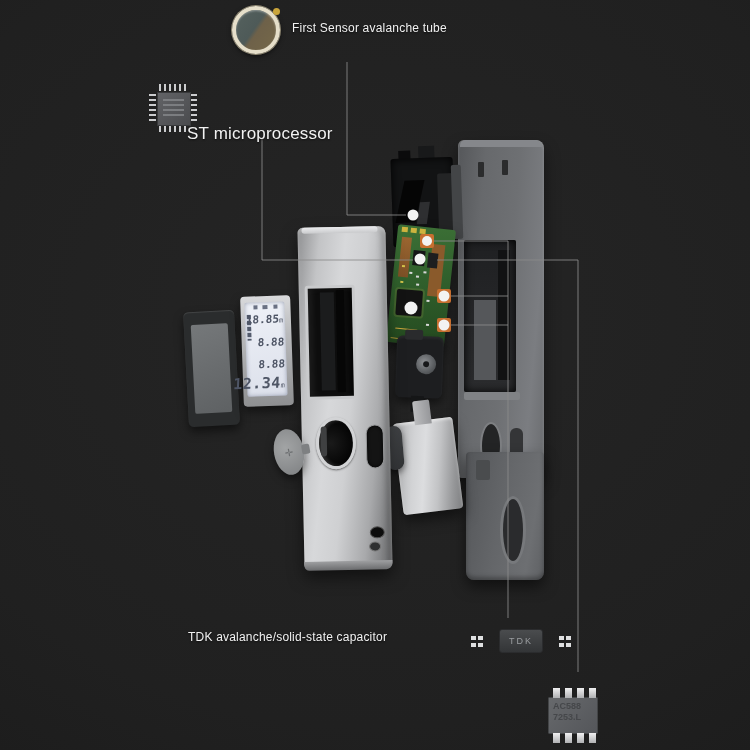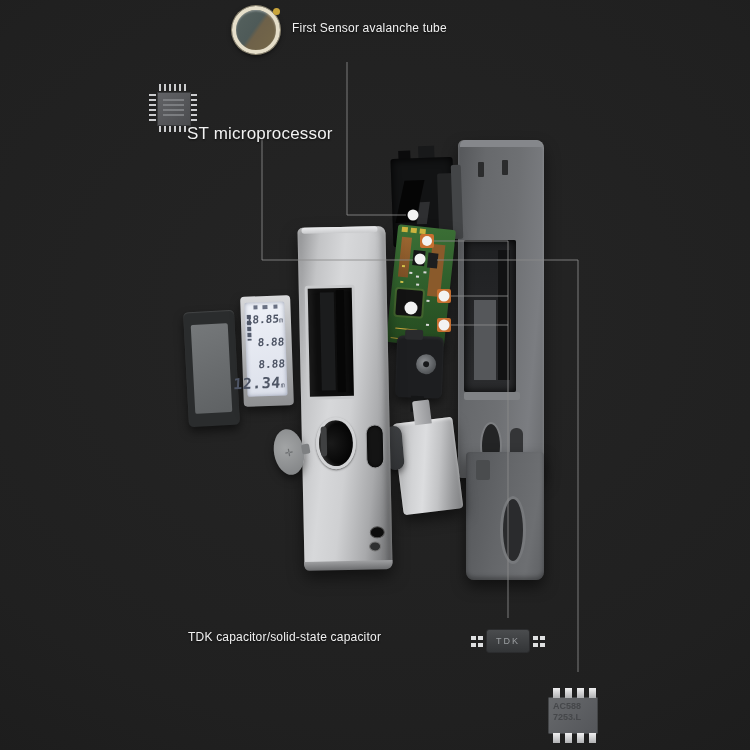--- a/index.html
+++ b/index.html
@@ -23,21 +23,21 @@
     background:linear-gradient(135deg,#626366,#4a4b4e);}
   .qfp-lines{position:absolute;left:5px;top:6px;width:21px;height:20px;
     background:repeating-linear-gradient(180deg,#85878a 0 2px,rgba(0,0,0,0) 2px 5px);opacity:.8;}
   .qfp-pins{position:absolute;background:repeating-linear-gradient(90deg,#cbccce 0 2px,rgba(0,0,0,0) 2px 5px);}
   .qfp-pins.top{left:13px;top:3px;width:29px;height:7px;}
   .qfp-pins.bottom{left:13px;bottom:3px;width:29px;height:7px;}
   .qfp-pins.left,.qfp-pins.right{background:repeating-linear-gradient(180deg,#cbccce 0 2px,rgba(0,0,0,0) 2px 5px);
     top:13px;width:7px;height:29px;}
   .qfp-pins.left{left:3px;} .qfp-pins.right{right:3px;}
 
-  .tdk-icon{left:471px;top:629px;height:24px;display:flex;align-items:center;gap:3px;z-index:11;}
+  .tdk-icon{left:471px;top:629px;height:24px;display:flex;align-items:center;gap:16px;z-index:11;}
   .pads{display:grid;grid-template-columns:5px 5px;gap:3px 2px;}
   .pads span{width:5px;height:4px;background:#dfe0e1;display:block;}
   .tdk-body{width:42px;height:22px;background:linear-gradient(180deg,#4a4c4e,#333537);border:1px solid #2b2c2e;
     border-radius:3px;color:#9b9ea1;font-size:9px;letter-spacing:2px;display:flex;align-items:center;justify-content:center;}
 
   .soic-icon{left:548px;top:688px;width:56px;z-index:11;}
   .pins-row{display:flex;gap:5px;margin-left:5px;}
   .pins-row span{width:7px;height:10px;display:block;background:linear-gradient(180deg,#f0f0f1,#b0b1b3);}
   .soic-body{width:44px;height:32px;margin-top:-1px;margin-bottom:-1px;background:linear-gradient(135deg,#67696c,#54565a);
     border:1px solid #434547;padding:3px 0 0 4px;color:#45474a;font-size:9px;font-weight:bold;line-height:11px;border-radius:1px;}
@@ -276,21 +276,21 @@
     <div class="qfp-pins top"></div>
     <div class="qfp-pins bottom"></div>
     <div class="qfp-pins left"></div>
     <div class="qfp-pins right"></div>
     <div class="qfp-body">
         <div class="qfp-lines"></div>
       </div>
   </div>
   <div class="label mid" style="left:187px;top:96px;margin-top:28px;">ST microprocessor</div>
 
-  <div class="label" style="left:188px;top:630px;">TDK capacitor/solid-state capacitor</div>
+  <div class="label" style="left:188px;top:630px;">TDK avalanche/solid-state capacitor</div>
   <div class="abs tdk-icon">
     <div class="pads">
         <span></span>
         <span></span>
         <span></span>
         <span></span>
       </div>
     <div class="tdk-body">TDK</div>
     <div class="pads">
         <span></span>

